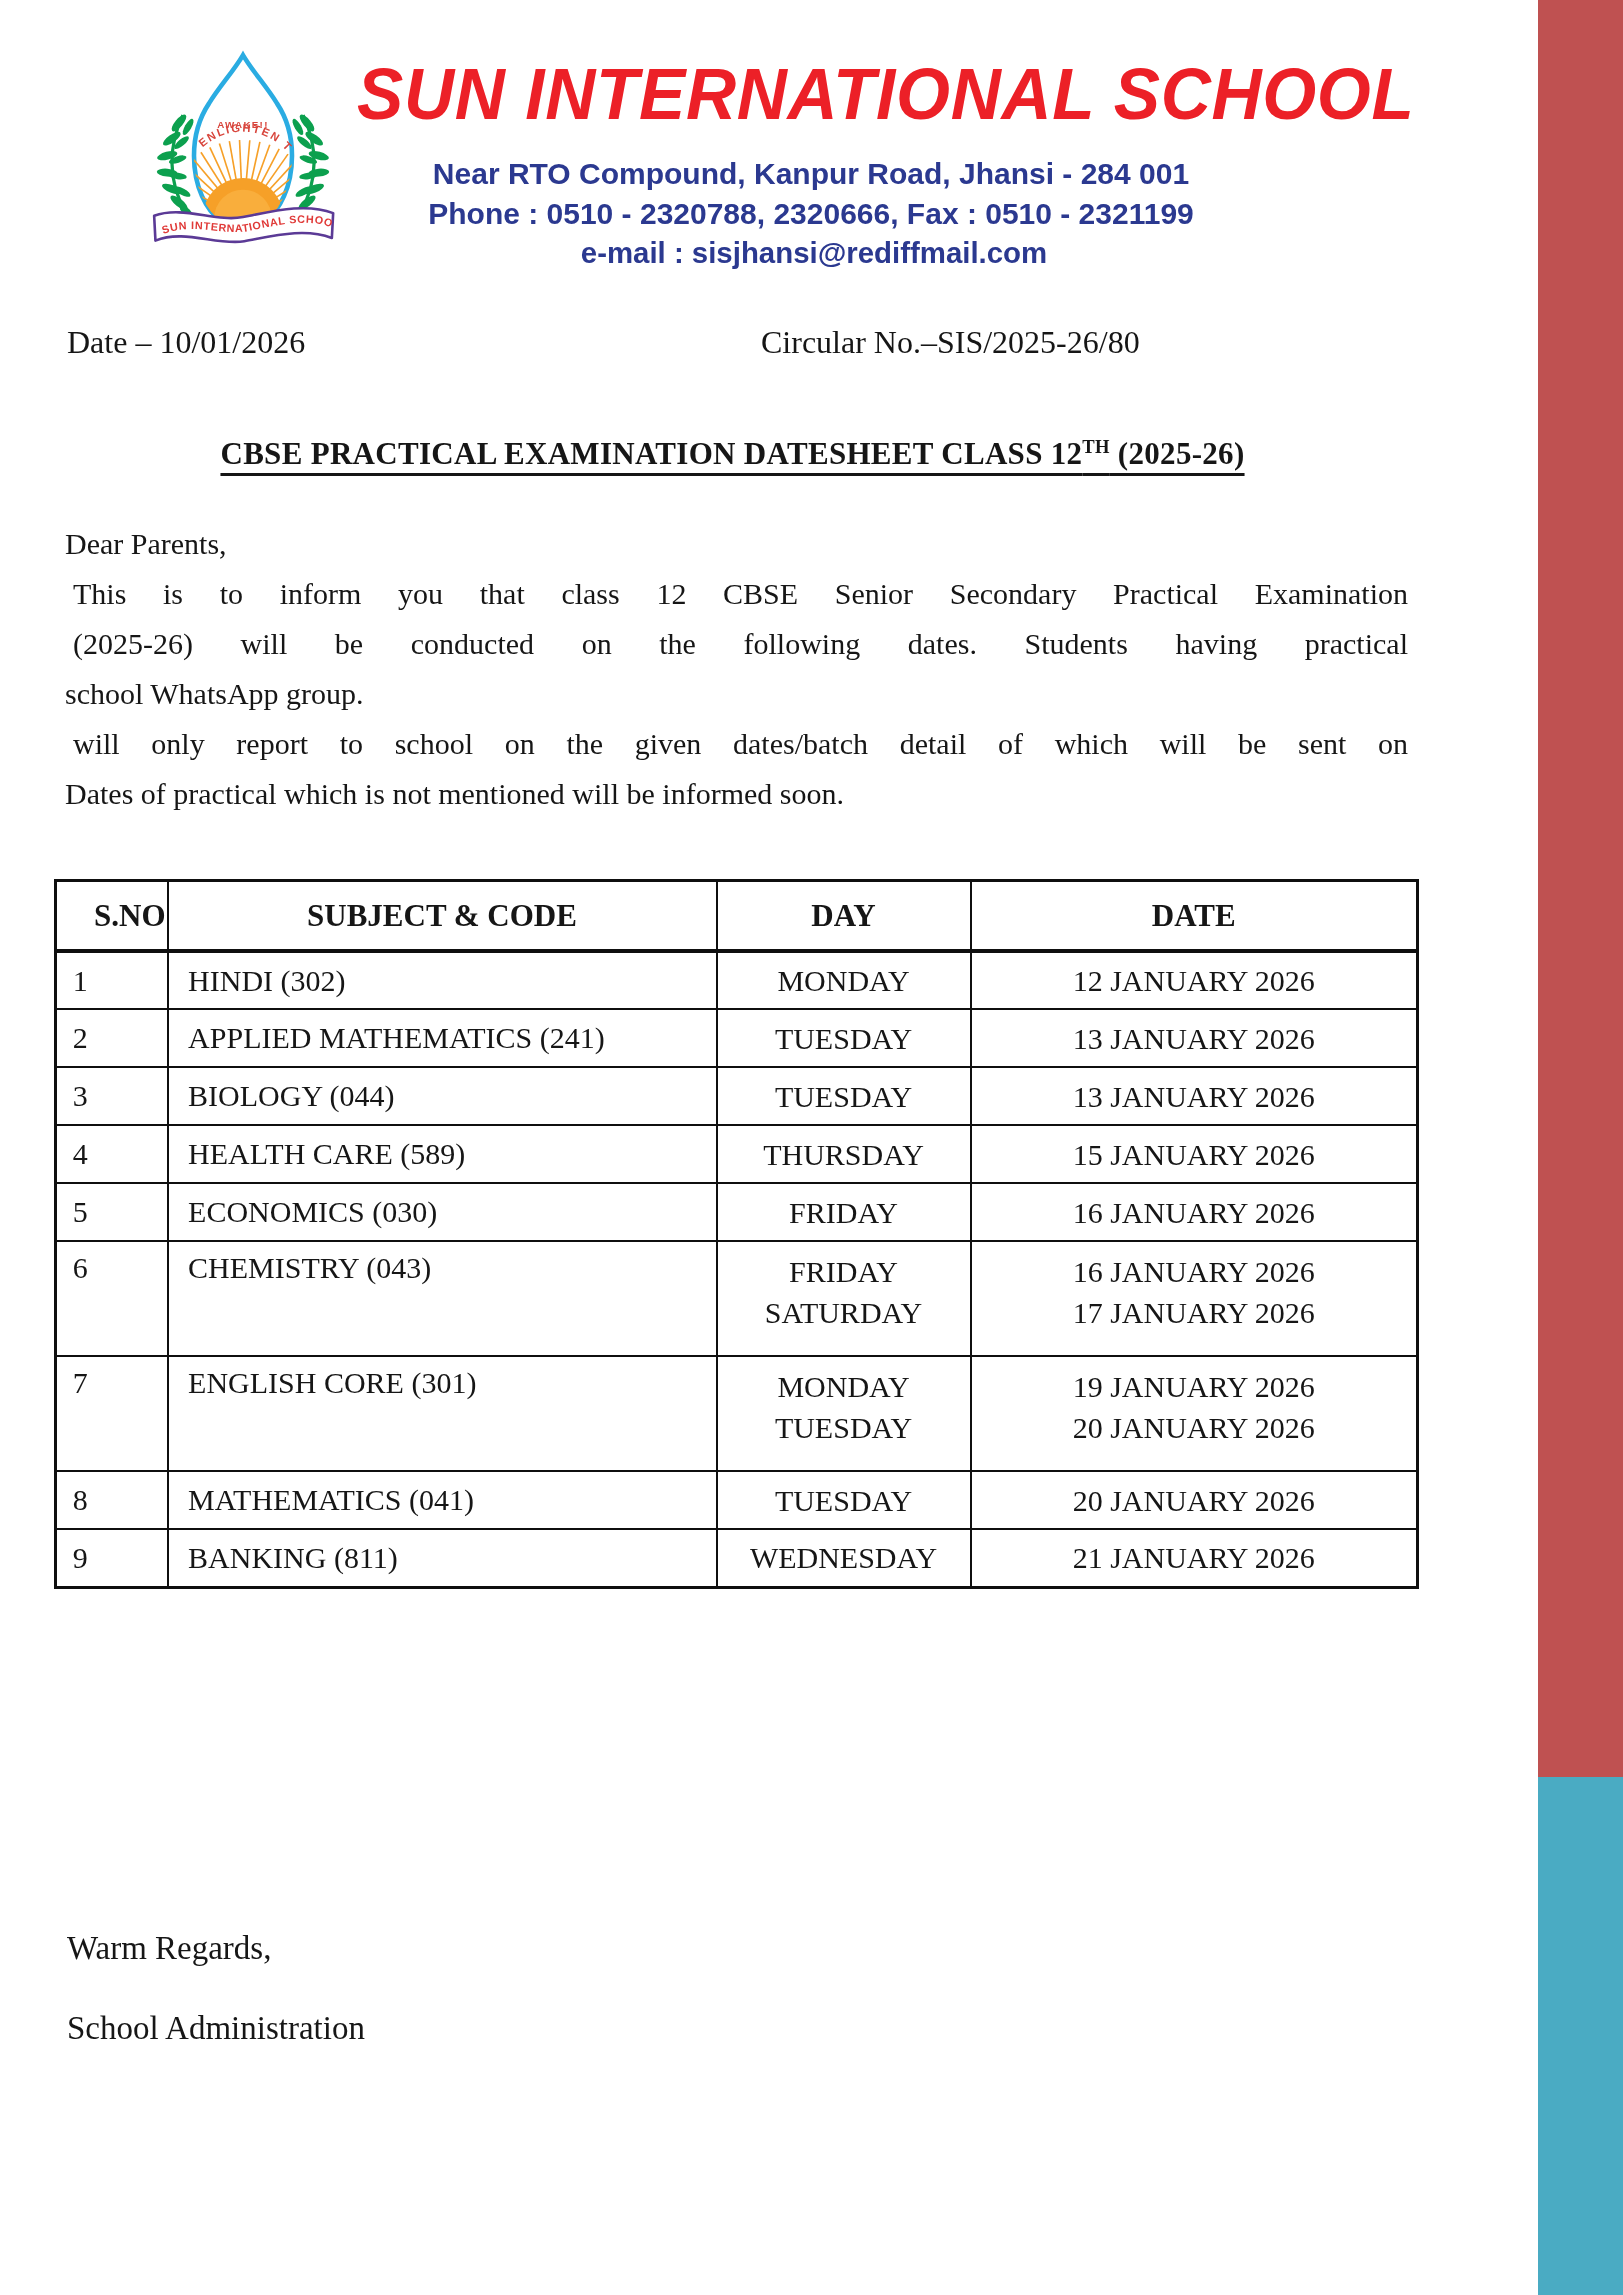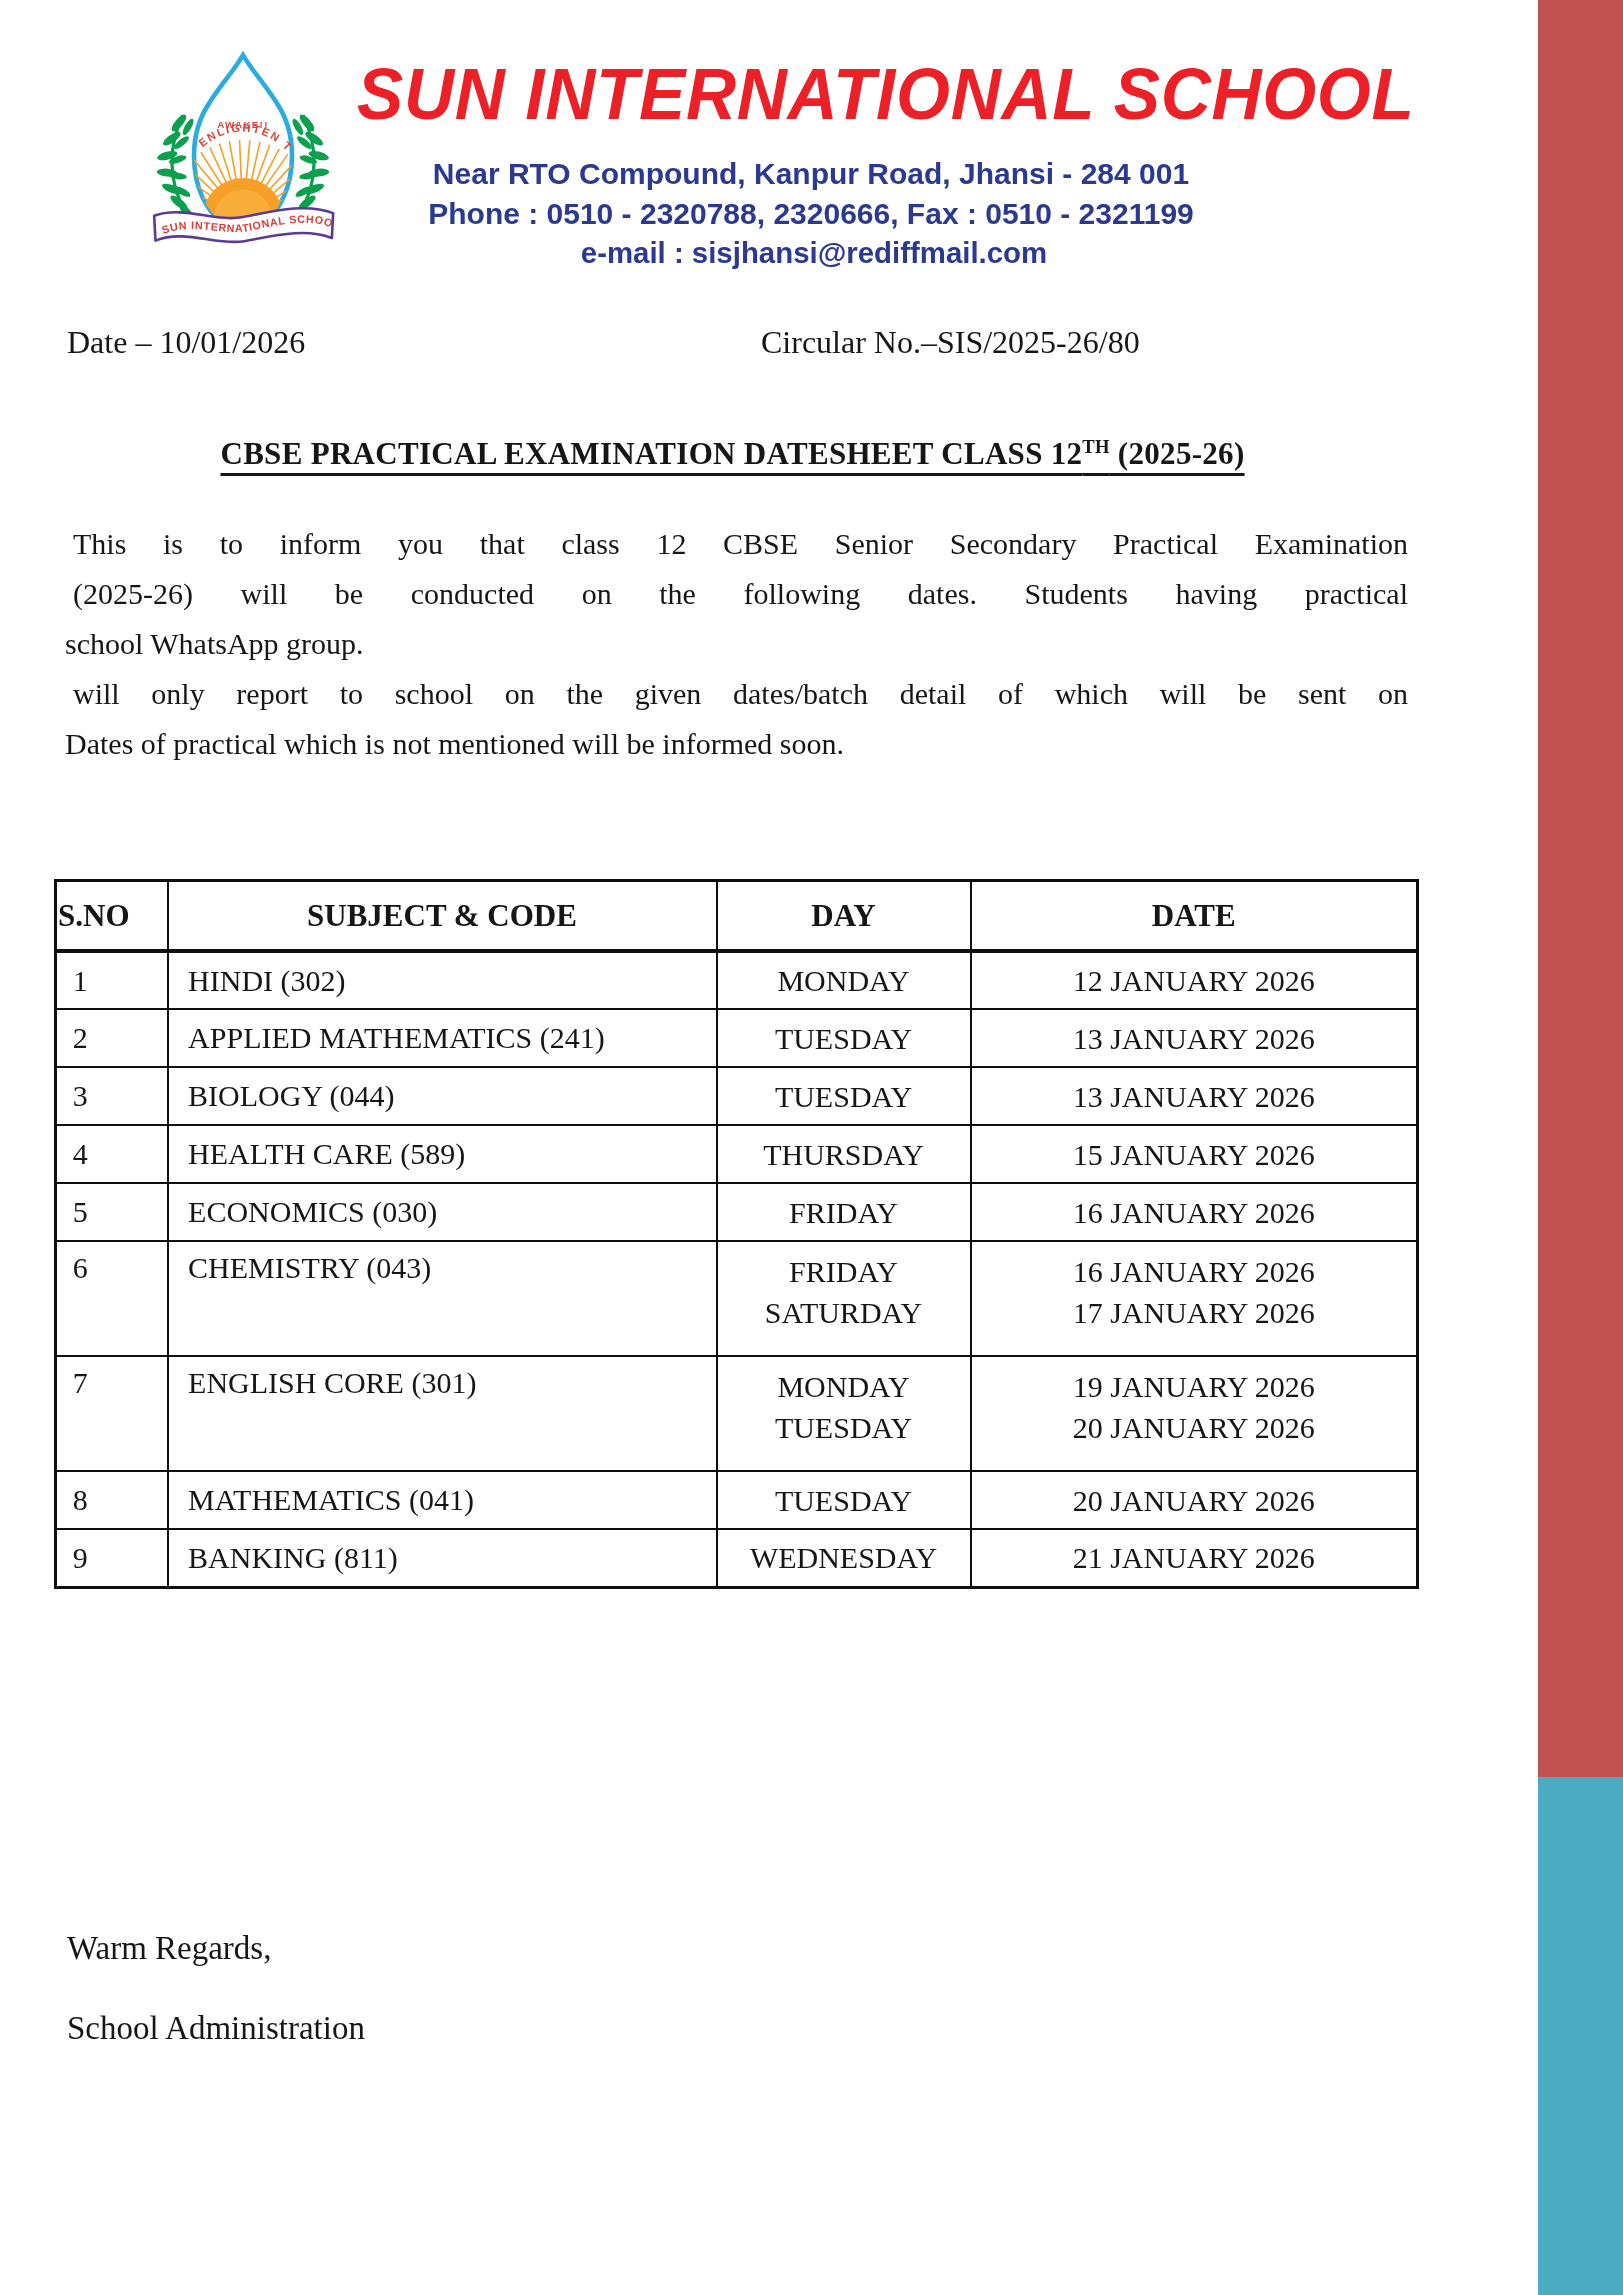--- a/index.html
+++ b/index.html
@@ -50,21 +50,21 @@
   .body-block{position:absolute;left:65px;top:519px;width:1335px;font-size:30px;line-height:50px;}
   .body-block .line{width:100%;}
   .jline{text-align:justify;text-align-last:justify;margin-left:8px;}
 
   
   .sheet{position:absolute;left:54px;top:879px;}
   table{border-collapse:collapse;table-layout:fixed;width:1362px;background:#fff;}
   th,td{border:2.6px solid #0f0f0f;overflow:hidden;}
   table{border:3.3px solid #0f0f0f;}
   thead th{height:65px;font-size:31px;font-weight:700;text-align:center;border-bottom-width:4.6px;}
-  thead th.h-sno{text-align:left;}
+  thead th.h-sno{text-align:right;}
   tbody tr{height:58px;}
   tbody tr.tall{height:115px;}
   td{font-size:30px;vertical-align:middle;}
   .c-sno{padding-left:15.7px;}
   .c-subject{padding-left:19.6px;}
   .c-day,.c-date{text-align:center;}
   .cline{line-height:41px;}
   tr.tall td{vertical-align:top;padding-top:9.2px;}
 
   
@@ -175,20 +175,21 @@
   <div class="dateline">
     <span class="date-label">Date – 10/01/2026</span>
     <span class="circular-label">Circular No.–SIS/2025-26/80</span>
   </div>
 
   <div class="title-wrap">
     <div class="title-inner"><span>CBSE PRACTICAL EXAMINATION DATESHEET CLASS 12</span><sup>TH</sup><span> (2025-26)</span></div>
   </div>
 
   <div class="body-block">
+    <div class="line">Dear Parents,</div>
     <div class="line jline">This is to inform you that class 12 CBSE Senior Secondary Practical Examination</div>
     <div class="line jline">(2025-26) will be conducted on the following dates. Students having practical</div>
     <div class="line">school WhatsApp group.</div>
     <div class="line jline">will only report to school on the given dates/batch detail of which will be sent on</div>
     <div class="line">Dates of practical which is not mentioned will be informed soon.</div>
   </div>
 
   <div class="sheet">
     <table>
       <colgroup>

